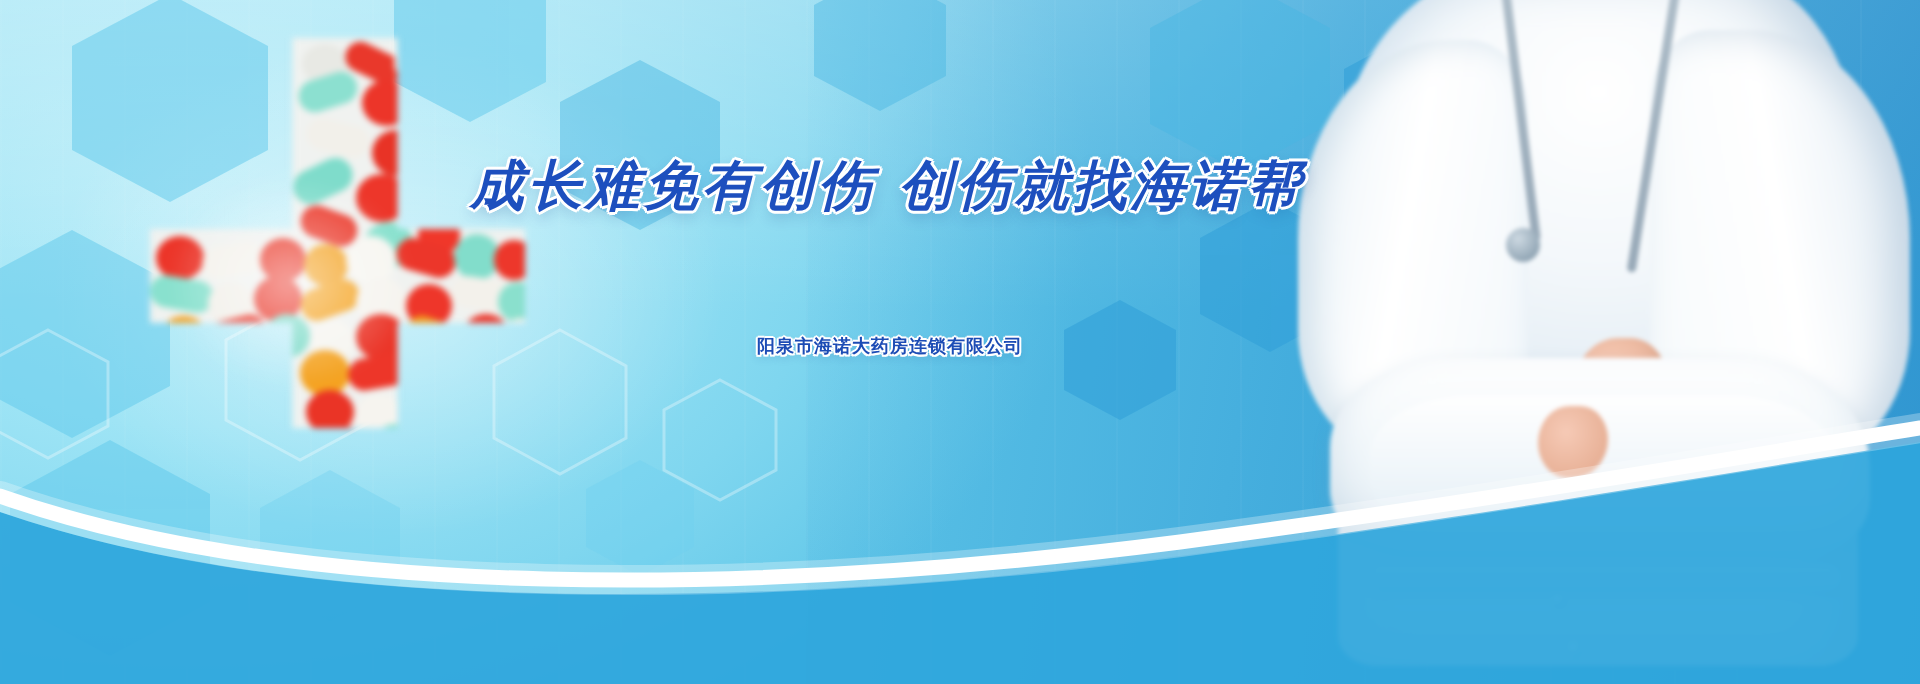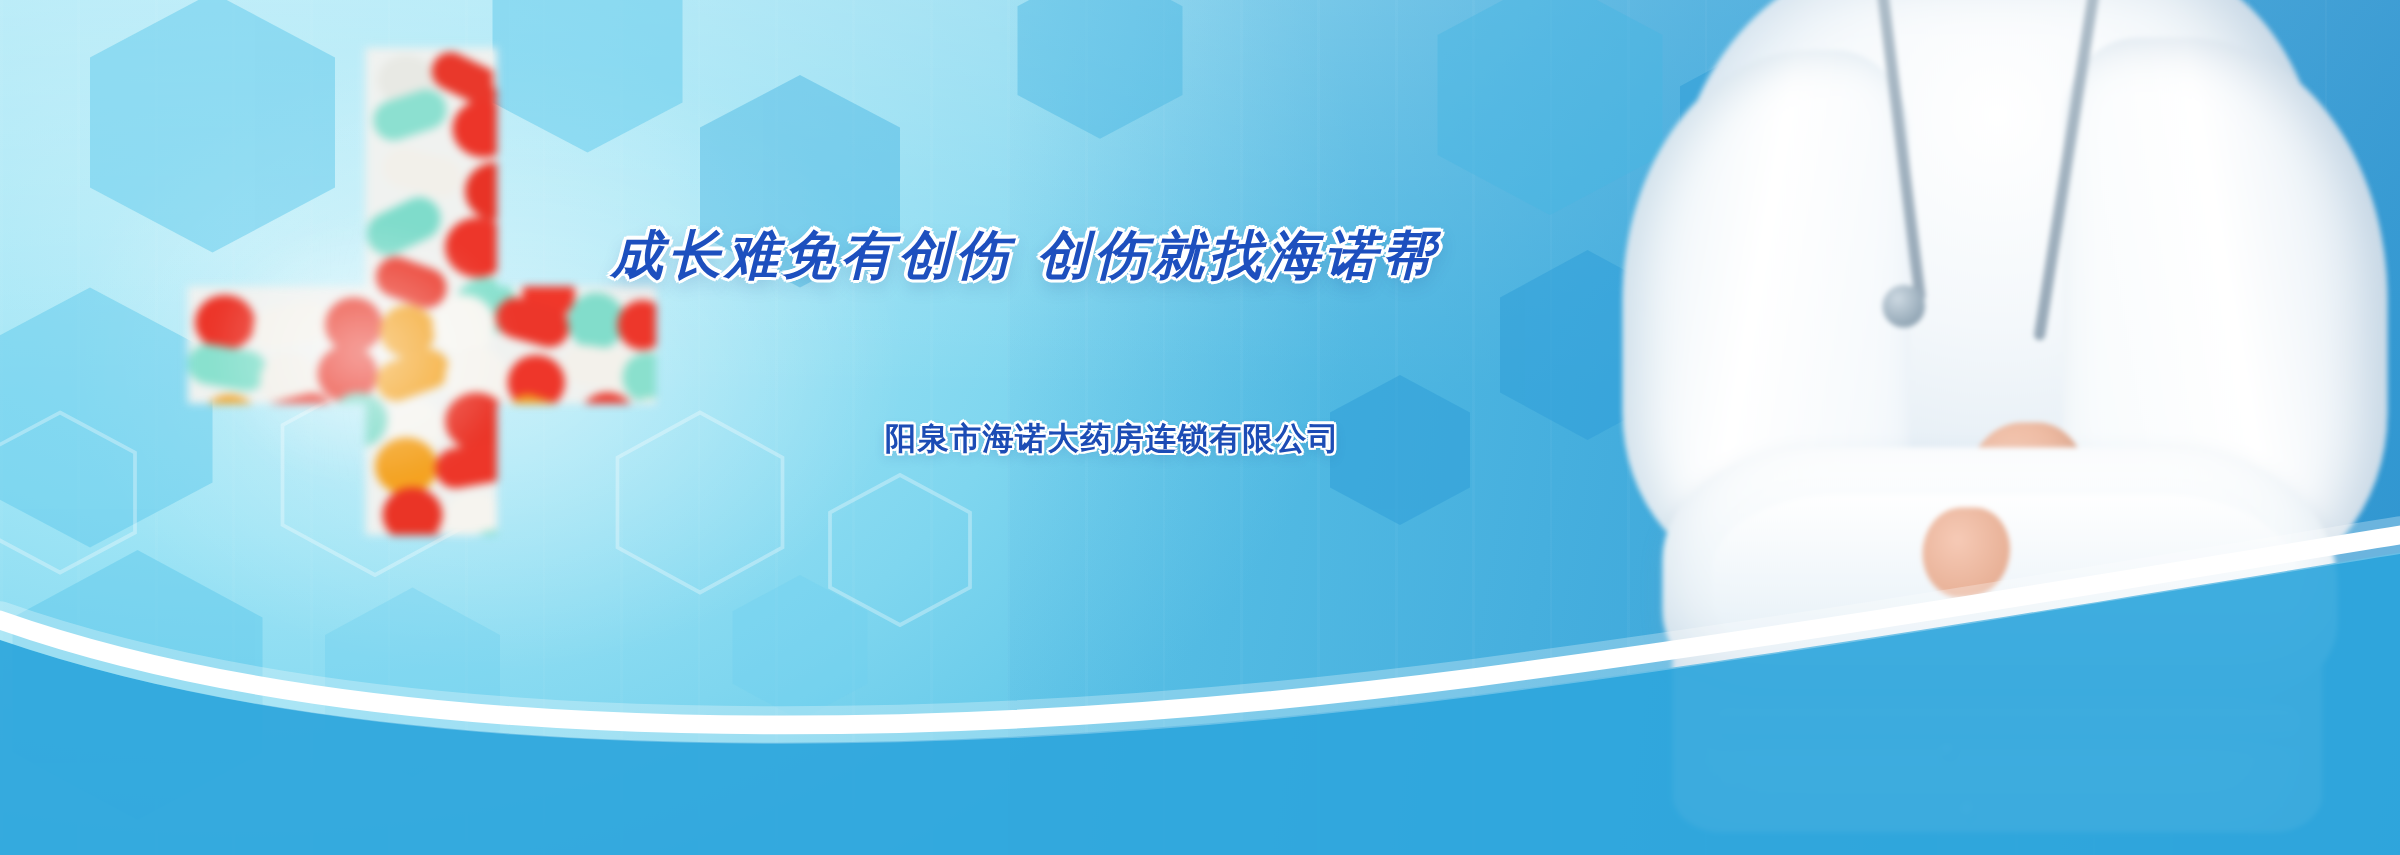--- a/index.html
+++ b/index.html
@@ -179,33 +179,32 @@
 
   
   .copy{ position:absolute; left:0; top:0; width:1920px; height:684px; }
 
   .headline{
     position:absolute;
     left:470px; top:150px;
     width:700px;
     text-align:center;
     font-family:"DejaVu Sans","Liberation Sans",sans-serif;
-    font-size:42px;
+    font-size:54px;
     font-weight:700;
     letter-spacing:4px;
     color:#1d4fbe;
     font-style:italic;
     white-space:nowrap;
     text-shadow:
       -2px -2px 0 #ffffff,  2px -2px 0 #ffffff,
       -2px  2px 0 #ffffff,  2px  2px 0 #ffffff,
       -3px  0   0 #ffffff,  3px  0   0 #ffffff,
        0   -3px 0 #ffffff,  0    3px 0 #ffffff,
        0 6px 14px rgba(20,60,140,.28);
-    margin-top: 26px;
   }
 
   .subline{
     position:absolute;
     left:470px; top:258px;
     width:700px;
     text-align:center;
     font-family:"DejaVu Sans","Liberation Sans",sans-serif;
     font-size:35px;
     font-weight:700;
@@ -219,21 +218,21 @@
        0 -2.5px 0 #ffffff, 0 2.5px 0 #ffffff,
        0 5px 11px rgba(20,60,140,.25);
   }
 
   .company{
     position:absolute;
     left:540px; top:334px;
     width:700px;
     text-align:center;
     font-family:"DejaVu Sans","Liberation Sans",sans-serif;
-    font-size:25px;
+    font-size:18px;
     font-weight:700;
     letter-spacing:1px;
     color:#1c4cb5;
     white-space:nowrap;
     text-shadow:
       -1.5px -1.5px 0 #ffffff, 1.5px -1.5px 0 #ffffff,
       -1.5px  1.5px 0 #ffffff, 1.5px  1.5px 0 #ffffff,
       -2px 0 0 #ffffff, 2px 0 0 #ffffff,
        0 -2px 0 #ffffff, 0 2px 0 #ffffff,
        0 4px 9px rgba(20,60,140,.22);

